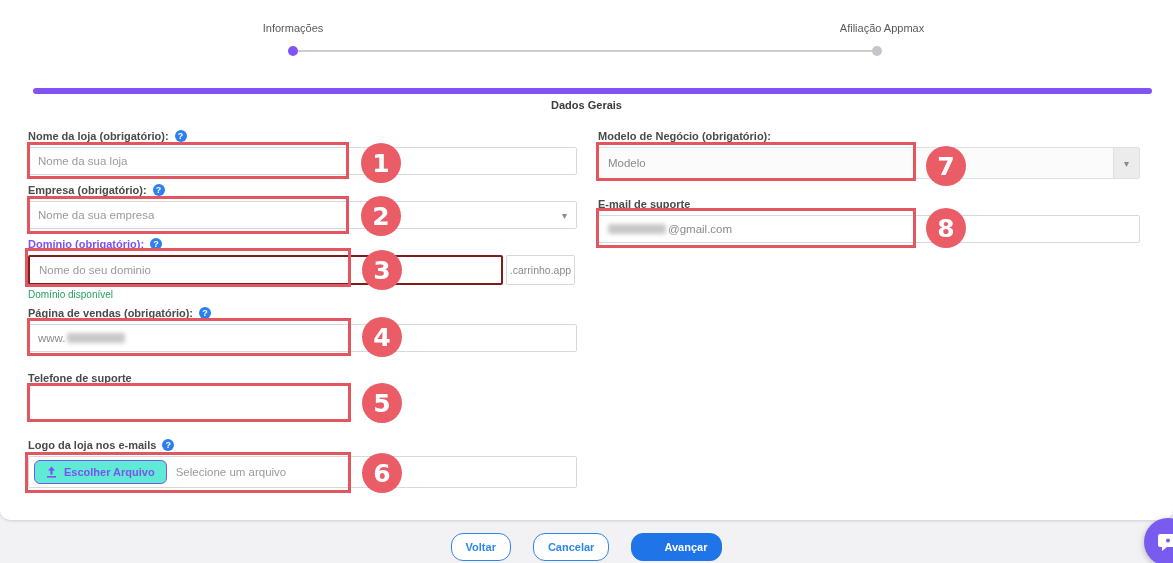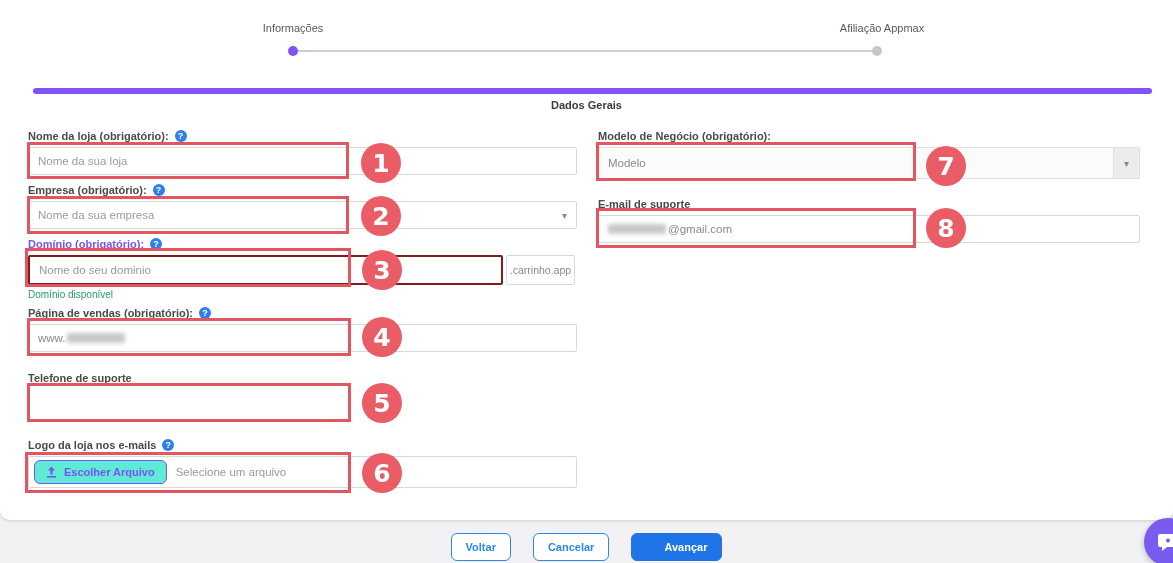--- a/index.html
+++ b/index.html
@@ -64,21 +64,21 @@
 
   
   .abox { position:absolute; border:3px solid #e4565f; background:transparent; }
   .badge { position:absolute; width:40px; height:40px; border-radius:50%; background:#ea5d66;
            color:#fff; display:flex; align-items:center; justify-content:center;
            font-size:25px; font-weight:700; font-family:"DejaVu Sans", sans-serif; }
 
   
   .footer { position:absolute; left:0; top:533px; width:1173px; display:flex;
             justify-content:center; gap:22px; }
-  .btn { height:28px; padding:0 14px; border-radius:6px; font-size:11px; font-weight:600;
+  .btn { height:28px; padding:0 14px; border-radius:12px; font-size:11px; font-weight:600;
          display:flex; align-items:center; justify-content:center; cursor:pointer; }
   .btn.outline { background:#fff; border:1px solid #2e86f0; color:#2e86f0; }
   .btn.solid { background:#1f75e8; border:1px solid #1f75e8; color:#fff;padding-left:32px; }
 
   
   .fab { position:absolute; left:1144px; top:518px; width:48px; height:48px; border-radius:50%;
          background:#7a5bef; display:flex; align-items:center; justify-content:center;
          box-shadow:0 2px 6px rgba(0,0,0,.25); cursor:pointer; }
 </style>
 </head>

